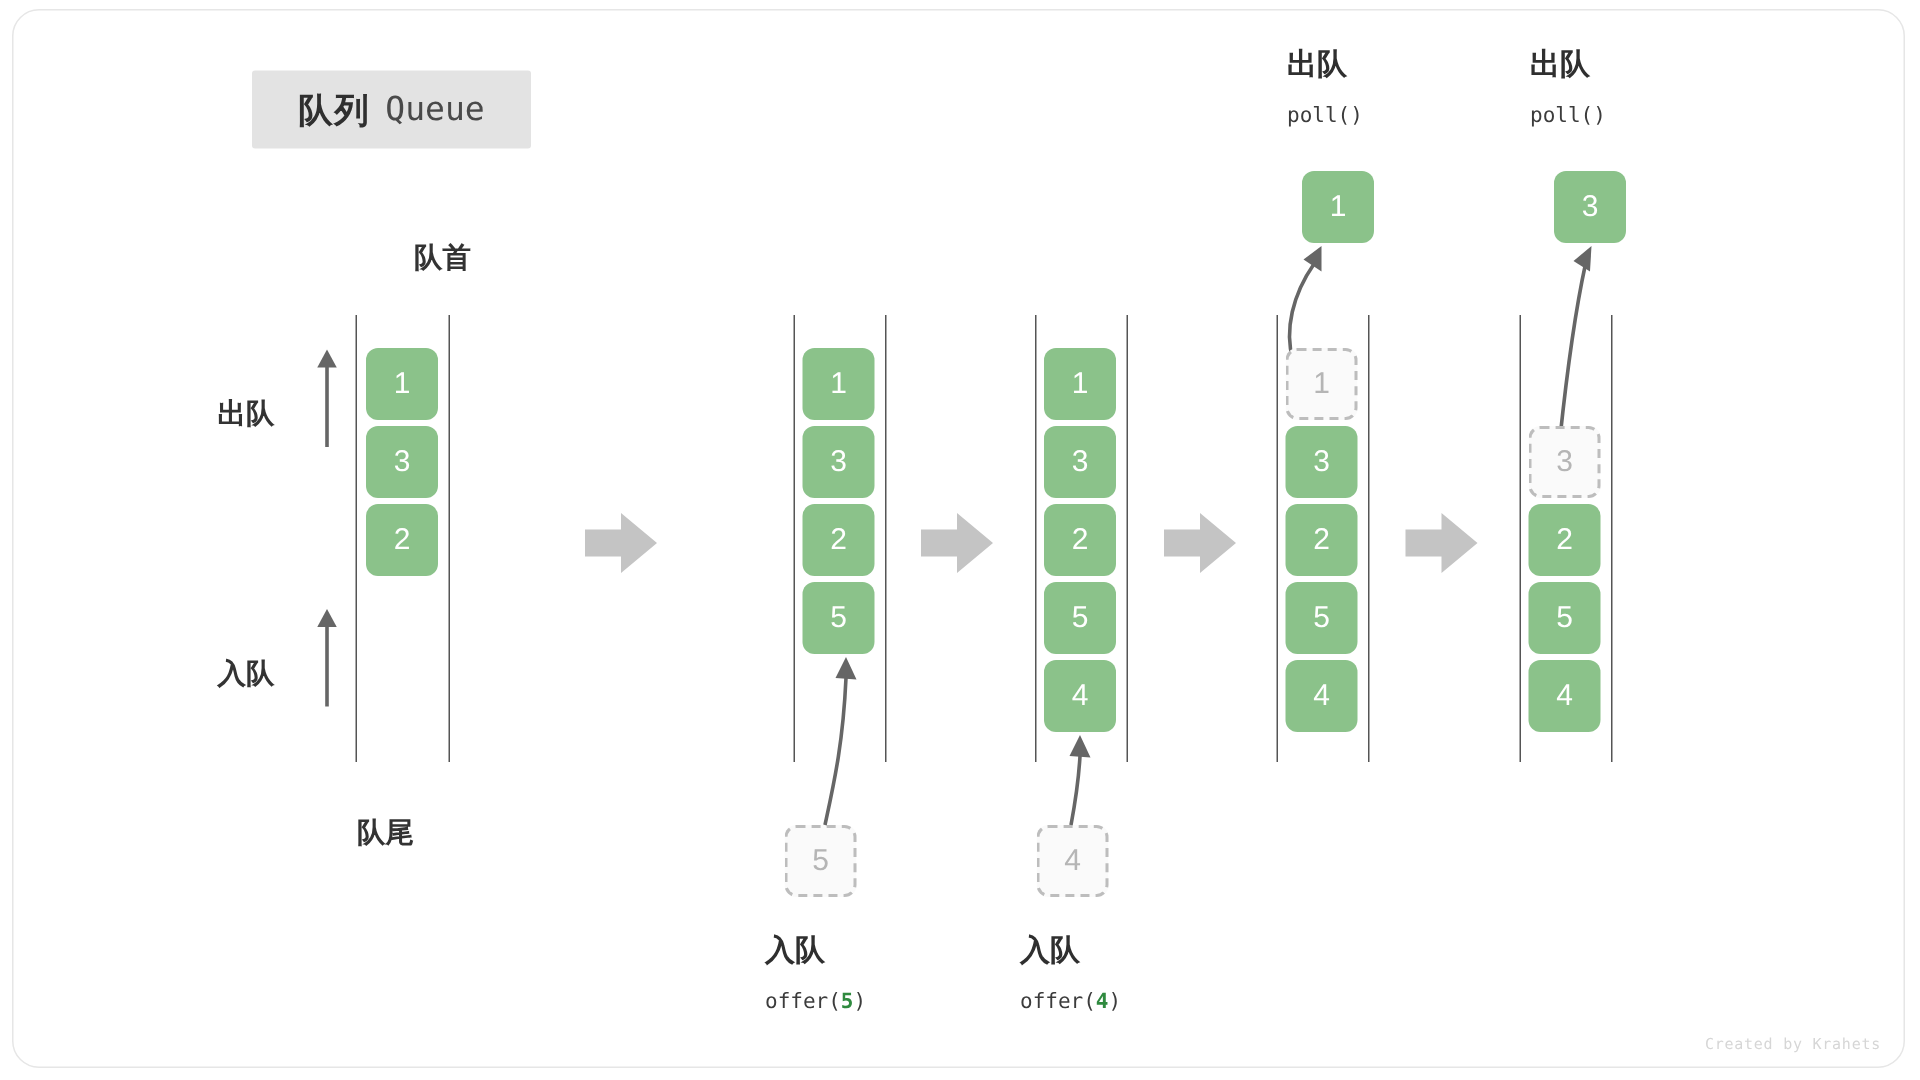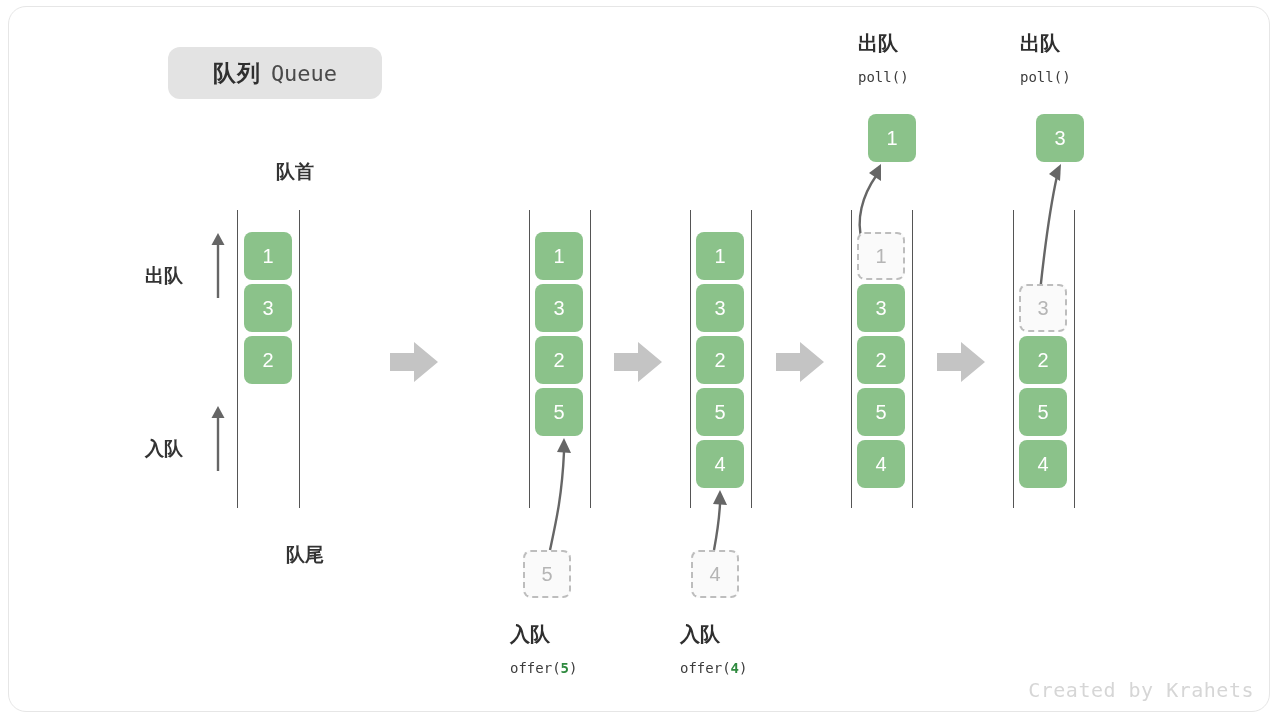--- a/index.html
+++ b/index.html
@@ -27,24 +27,24 @@
     background: #ffffff;
     border: 1px solid #e6e6e6;
     border-radius: 18px;
     box-sizing: border-box;
   }
   
   .title-badge {
     position: absolute;
     left: 168px;
     top: 47px;
-    width: 214px;
+    width: 186px;
     height: 52px;
     background: #e3e3e3;
-    border-radius: 12px;
+    border-radius: 2px;
     display: flex;
     align-items: center;
     justify-content: center;
     gap: 10px;
   }
   .title-cn {
     font-size: 23px;
     font-weight: bold;
     color: #2f2f2f;
     letter-spacing: 1px;
@@ -132,39 +132,39 @@
     color: #b5b5b5;
   }
   
   .step-arrow { position: absolute; }
   
   .watermark {
     position: absolute;
     right: 26px;
     bottom: 18px;
     font-family: "DejaVu Sans Mono", "Liberation Mono", monospace;
-    font-size: 20px;
+    font-size: 10px;
     color: #d6d6d6;
     letter-spacing: 0.5px;
   }
   svg { overflow: visible; }
 </style>
 </head>
 <body>
 
 <div id="stage">
   <div class="card"></div>
 
   <div class="title-badge">
     <span class="title-cn">队列</span>
     <span class="title-en">Queue</span>
   </div>
 
   <div class="cn-bold" style="left:238px; top:159px;padding-left:38px;">队首</div>
-  <div class="cn-bold" style="left:238px; top:542px;margin-left:48px;">队尾</div>
+  <div class="cn-bold" style="left:238px; top:542px;">队尾</div>
 
   <div class="cn-bold" style="left:145px; top:263px;">出队</div>
   <svg class="step-arrow" style="left:206px; top:232px;" width="24" height="66">
     <line x1="12" y1="66" x2="12" y2="10" stroke="#666666" stroke-width="2.4"></line>
     <path d="M12 1 L18.5 13 L5.5 13 Z" fill="#666666"></path>
   </svg>
 
   <div class="cn-bold" style="left:145px; top:436px;">入队</div>
   <svg class="step-arrow" style="left:206px; top:405px;" width="24" height="66">
     <line x1="12" y1="66" x2="12" y2="10" stroke="#666666" stroke-width="2.4"></line>

